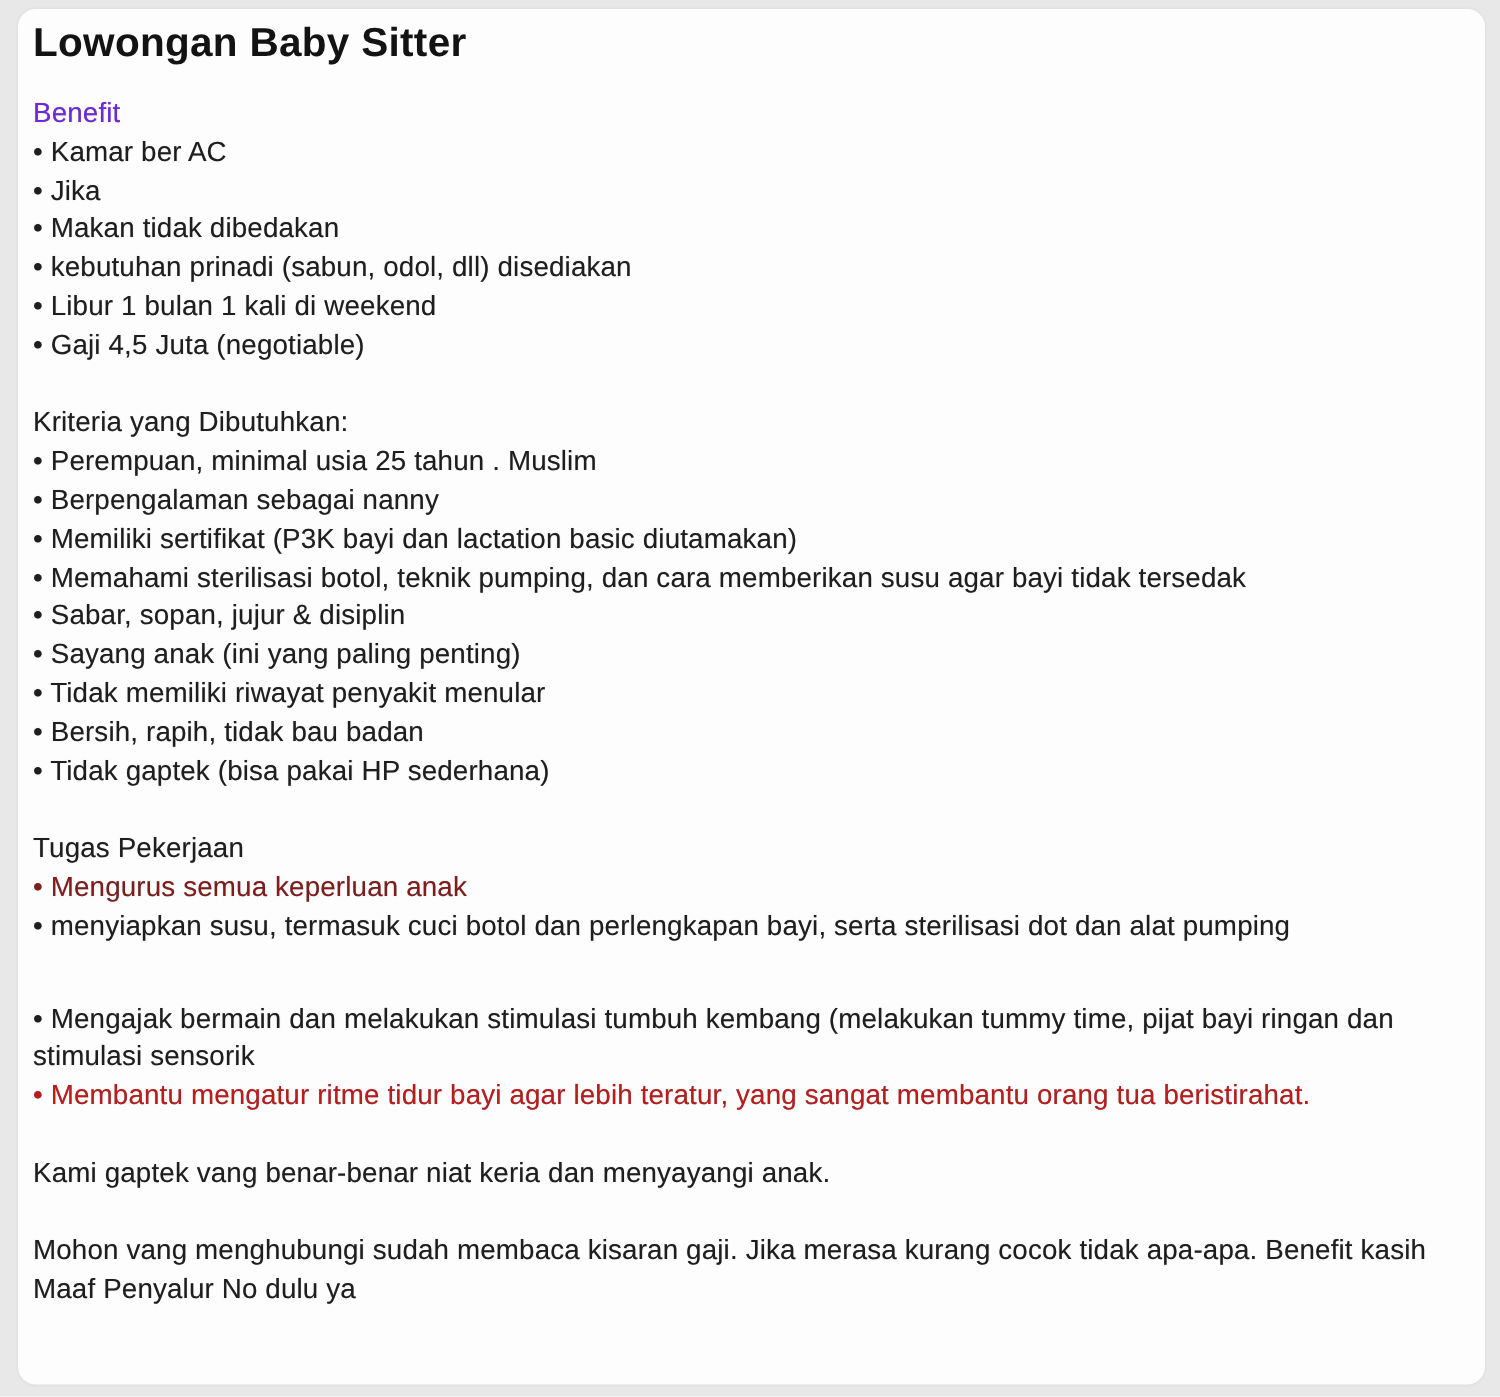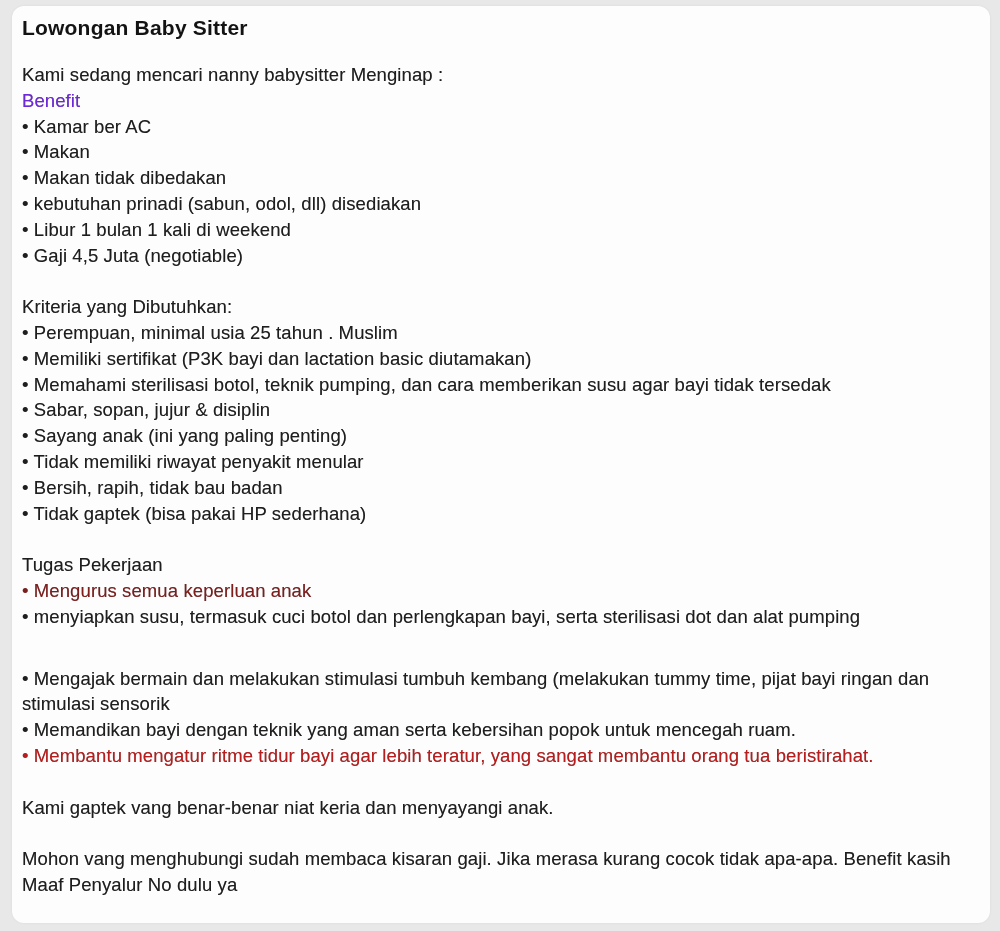--- a/index.html
+++ b/index.html
@@ -24,21 +24,21 @@
     right: 10px;
     top: 6px;
     bottom: 8px;
     border-radius: 12px;
     padding: 6px 16px 0 10px;
     box-sizing: border-box;
     box-shadow: 0 0 3px rgba(0,0,0,0.06);
   }
   .doc-title {
     margin: 0 0 18px 0;
-    font-size: 21px;
+    font-size: 27px;
     line-height: 32px;
     font-weight: 700;
     letter-spacing: 0.2px;
   }
   .paragraph {
     margin: 0 0 25.8px 0;
   }
   .paragraph:last-child {
     margin-bottom: 0;
   }
@@ -50,46 +50,45 @@
   }
 </style>
 </head>
 <body>
 
 <div class="page-bg" style="background: rgb(232, 232, 232);">
   <div class="card" style="background: rgb(253, 253, 253);">
     <h1 class="doc-title" style="color: rgb(19, 19, 19);">Lowongan Baby Sitter</h1>
     <div>
         <div class="paragraph">
-          <div class="line" style="color: rgb(30, 30, 30);">Kami sedang mencari nanny babysitter Menginap :</div>
           <div class="line" style="color: #6d28d9;">Benefit</div>
           <div class="line" style="color: rgb(30, 30, 30);">• Kamar ber AC</div>
-          <div class="line" style="color: rgb(30, 30, 30);">• Makan</div>
+          <div class="line" style="color: rgb(30, 30, 30);">• Jika</div>
           <div class="line" style="color: rgb(30, 30, 30);">• Makan tidak dibedakan</div>
           <div class="line" style="color: rgb(30, 30, 30);">• kebutuhan prinadi (sabun, odol, dll) disediakan</div>
           <div class="line" style="color: rgb(30, 30, 30);">• Libur 1 bulan 1 kali di weekend</div>
           <div class="line" style="color: rgb(30, 30, 30);">• Gaji 4,5 Juta (negotiable)</div>
         </div>
         <div class="paragraph">
           <div class="line" style="color: rgb(30, 30, 30);">Kriteria yang Dibutuhkan:</div>
           <div class="line" style="color: rgb(30, 30, 30);">• Perempuan, minimal usia 25 tahun . Muslim</div>
+          <div class="line" style="color: rgb(30, 30, 30);">• Berpengalaman sebagai nanny</div>
           <div class="line" style="color: rgb(30, 30, 30);">• Memiliki sertifikat (P3K bayi dan lactation basic diutamakan)</div>
           <div class="line" style="color: rgb(30, 30, 30);">• Memahami sterilisasi botol, teknik pumping, dan cara memberikan susu agar bayi tidak tersedak</div>
           <div class="line" style="color: rgb(30, 30, 30);">• Sabar, sopan, jujur &amp; disiplin</div>
           <div class="line" style="color: rgb(30, 30, 30);">• Sayang anak (ini yang paling penting)</div>
           <div class="line" style="color: rgb(30, 30, 30);">• Tidak memiliki riwayat penyakit menular</div>
           <div class="line" style="color: rgb(30, 30, 30);">• Bersih, rapih, tidak bau badan</div>
           <div class="line" style="color: rgb(30, 30, 30);">• Tidak gaptek (bisa pakai HP sederhana)</div>
         </div>
         <div class="paragraph">
           <div class="line" style="color: rgb(30, 30, 30);">Tugas Pekerjaan</div>
           <div class="line" style="color: #7f1d1d;">• Mengurus semua keperluan anak</div>
           <div class="line" style="color: rgb(30, 30, 30);">• menyiapkan susu, termasuk cuci botol dan perlengkapan bayi, serta sterilisasi dot dan alat pumping</div>
           <div class="line" style="color: rgb(30, 30, 30); margin-top: 36px;">• Mengajak bermain dan melakukan stimulasi tumbuh kembang (melakukan tummy time, pijat bayi ringan dan stimulasi sensorik</div>
-          <div class="line" style="color: rgb(30, 30, 30);">• Memandikan bayi dengan teknik yang aman serta kebersihan popok untuk mencegah ruam.</div>
           <div class="line" style="color: #b91c1c;">• Membantu mengatur ritme tidur bayi agar lebih teratur, yang sangat membantu orang tua beristirahat.</div>
         </div>
         <div class="paragraph">
           <div class="line" style="color: rgb(30, 30, 30);">Kami gaptek vang benar-benar niat keria dan menyayangi anak.</div>
         </div>
         <div class="paragraph">
           <div class="line" style="color: rgb(30, 30, 30);">Mohon vang menghubungi sudah membaca kisaran gaji. Jika merasa kurang cocok tidak apa-apa. Benefit kasih</div>
           <div class="line" style="color: rgb(30, 30, 30);">Maaf Penyalur No dulu ya</div>
         </div>
       </div>

